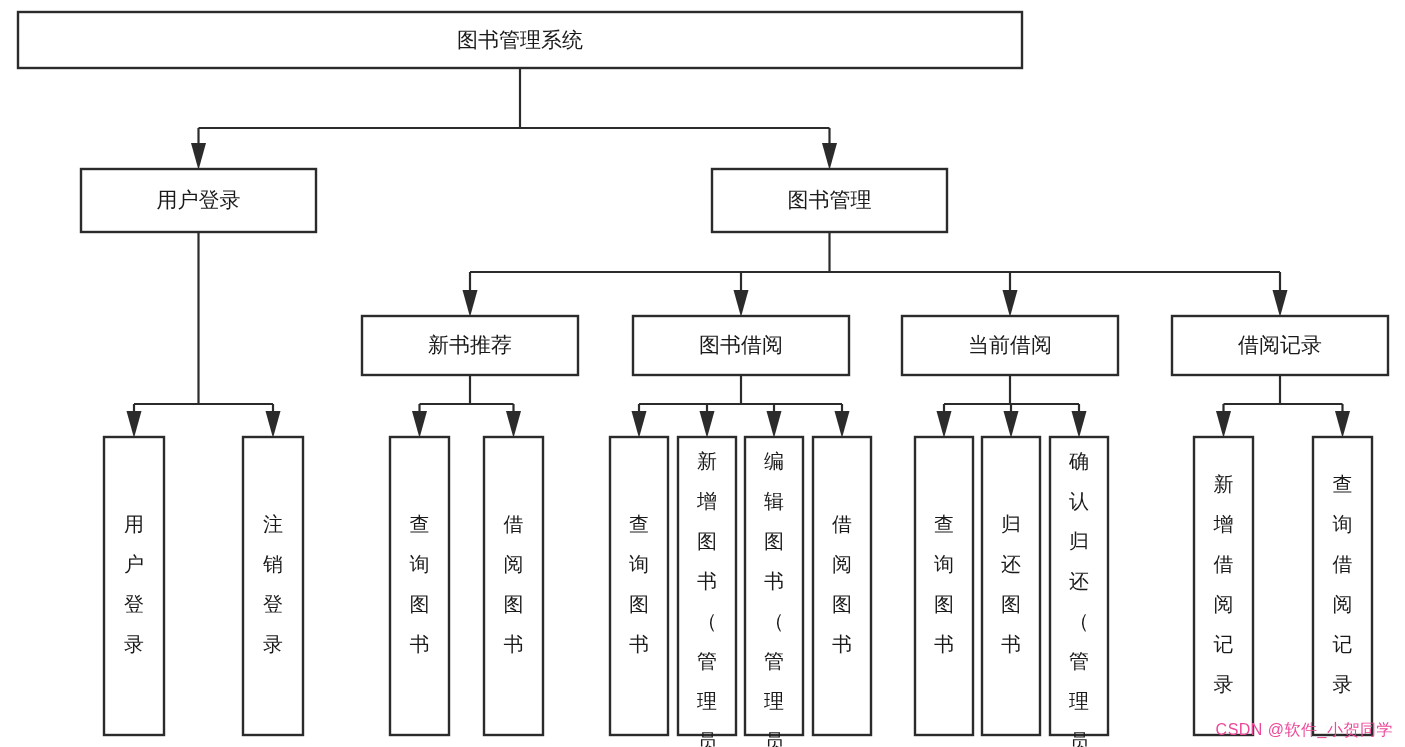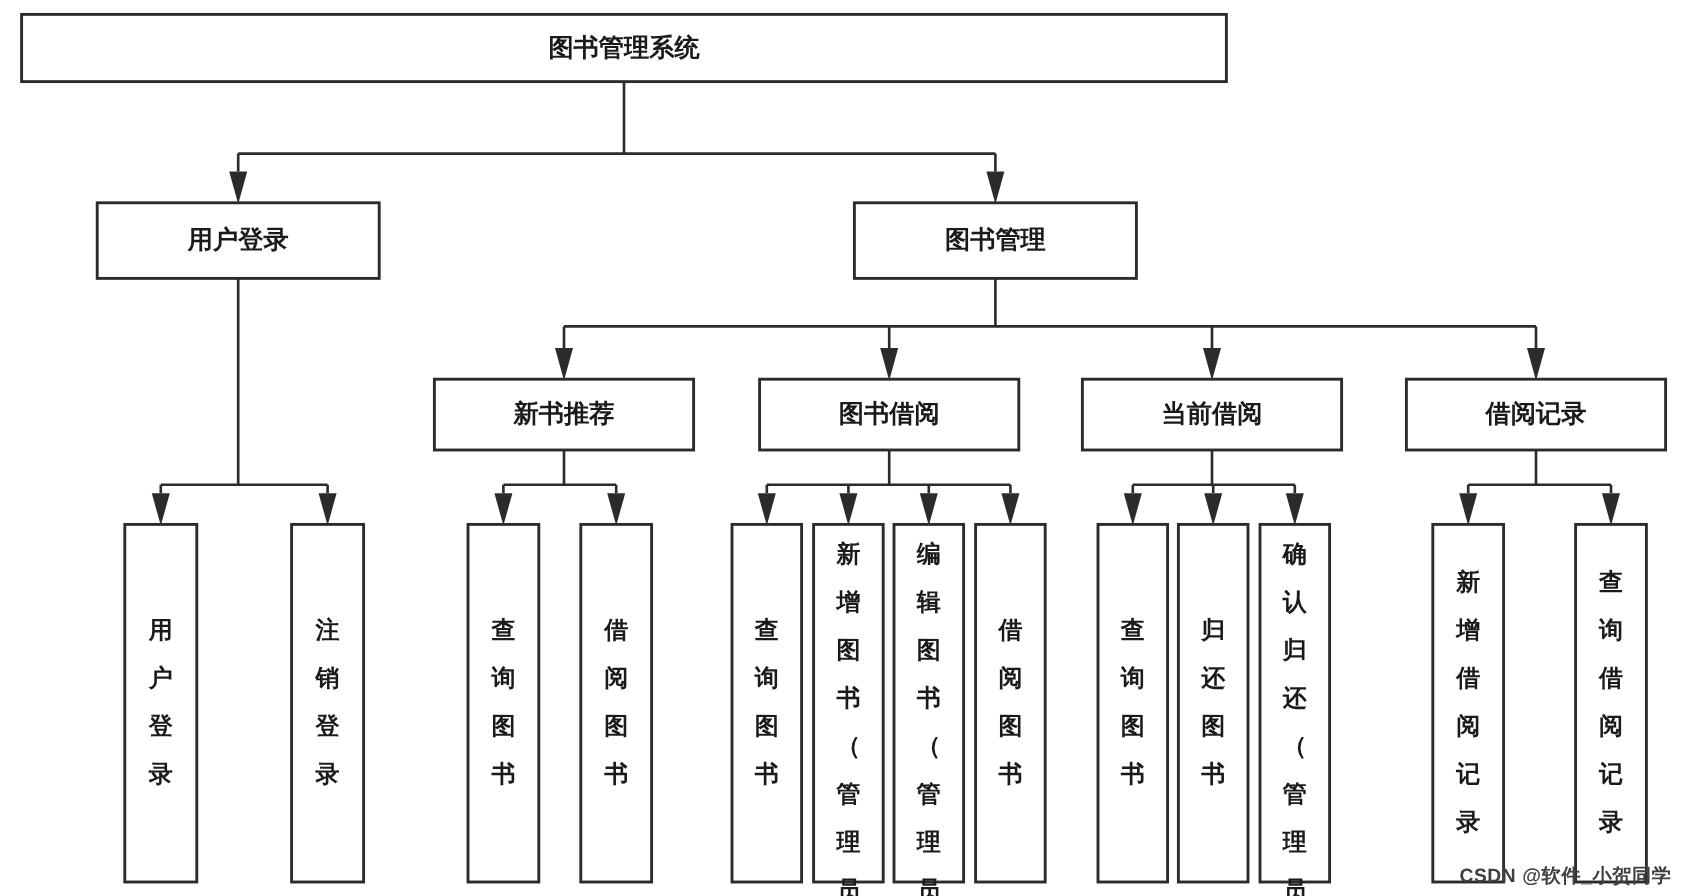--- a/index.html
+++ b/index.html
@@ -12,21 +12,20 @@
     width: 1405px;
     height: 747px;
     font-family: "Liberation Sans", "DejaVu Sans", sans-serif;
     overflow: hidden;
     position: relative;
   }
   #diagram-root {
     position: relative;
     width: 1405px;
     height: 747px;
-    font-weight: bold;
   }
   svg.diagram-canvas {
     position: absolute;
     top: 0;
     left: 0;
     width: 1405px;
     height: 747px;
     display: block;
   }
   .node-box {
@@ -58,21 +57,21 @@
   .arrow-head {
     fill: #2b2b2b;
     stroke: none;
   }
   .watermark {
     position: absolute;
     right: 12px;
     bottom: 6px;
     font-family: "Liberation Sans", "DejaVu Sans", sans-serif;
     font-size: 16px;
-    color: #404040;
+    color: #ec4899;
     letter-spacing: 0.5px;
     white-space: nowrap;
     user-select: none;
   }
 </style>
 </head>
 <body>
 
 <div id="diagram-root">
   <svg class="diagram-canvas" id="diagram-svg" viewBox="0 0 1405 747" xmlns="http://www.w3.org/2000/svg">

